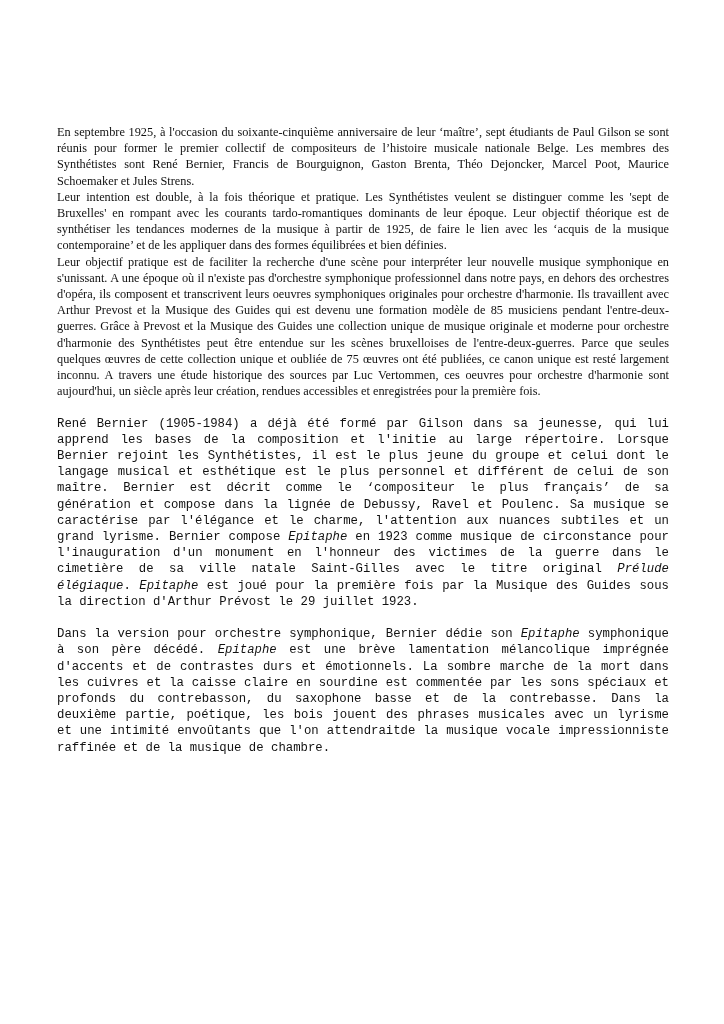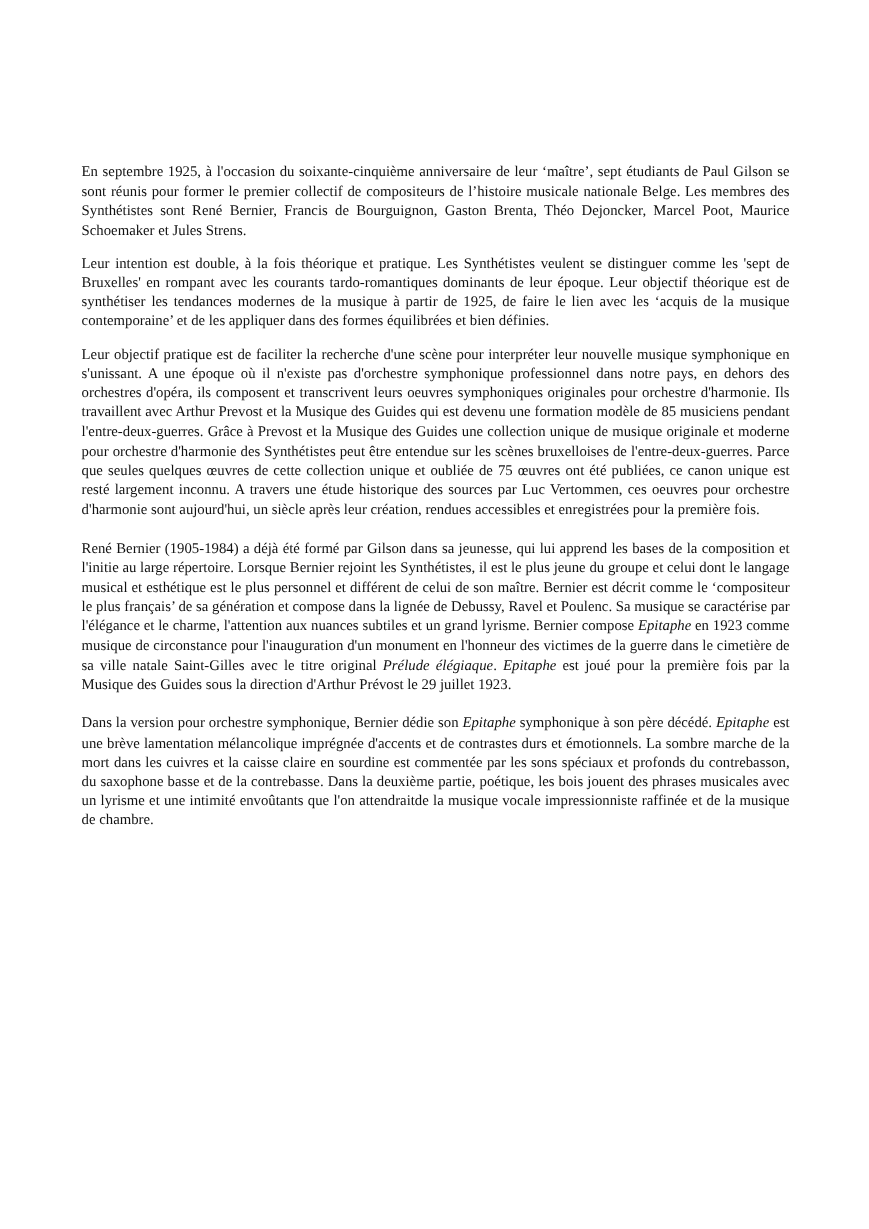--- a/index.html
+++ b/index.html
@@ -8,22 +8,22 @@
     position: absolute;
     left: 57px;
     top: 124px;
     width: 612px;
     font-family: "Liberation Serif", "DejaVu Serif", serif;
     font-size: 12.3px;
     line-height: 16.2px;
     color: #111111;
     text-align: justify;
   }
-  .para { margin: 11px; }
-  .para.gap { margin-top: 16.2px; }
+  .para { margin: 0; }
+  .para.gap { margin-top: 16.2px; font-family: Liberation Mono, monospace; }
   em { font-style: italic; }
 </style>
 </head>
 <body>
 
 <div class="page">
   <p class="para">
     <span>En septembre 1925, à l'occasion du soixante-cinquième anniversaire de leur ‘maître’, sept étudiants de Paul Gilson se sont réunis pour former le premier collectif de compositeurs de l’histoire musicale nationale Belge.  Les membres des Synthétistes sont René Bernier, Francis de Bourguignon, Gaston Brenta, Théo Dejoncker, Marcel Poot, Maurice Schoemaker et Jules Strens.</span>
   </p>
   <p class="para">

